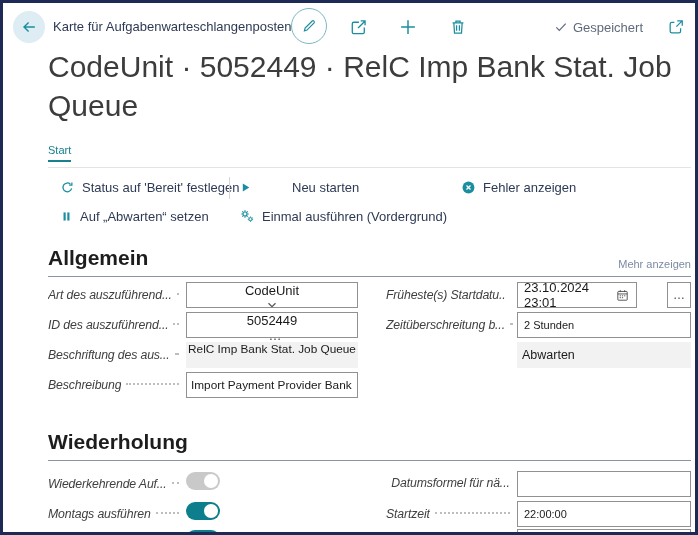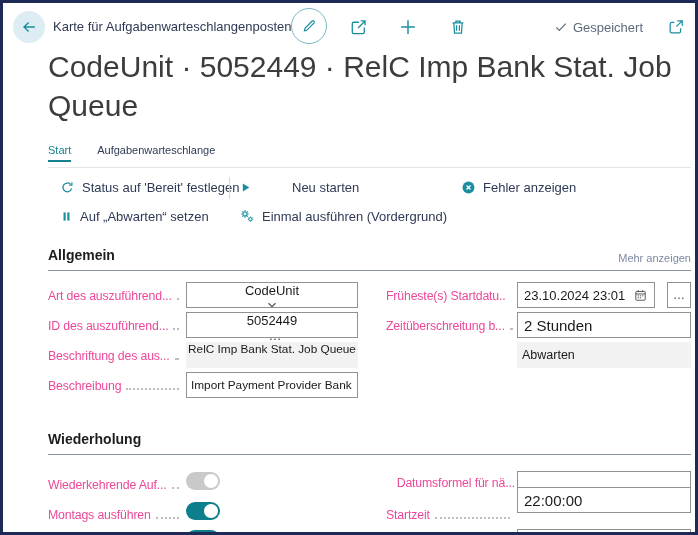--- a/index.html
+++ b/index.html
@@ -37,34 +37,34 @@
 
   
   .act { position:absolute; display:flex; align-items:center; gap:7px; font-size:13px;
          color:#2e3a54; height:20px; cursor:pointer; white-space:nowrap; }
   .act .aicon { color:#1a8e9e; display:flex; align-items:center; }
   .act-divider { position:absolute; left:226px; top:174px; width:1px; height:22px; background:#d6d6d6; }
 
   
   .section-header { position:absolute; left:45px; width:643px; padding-bottom:6px;
                     border-bottom:1px solid #8b93a5; }
-  .section-title { font-size:14px; font-weight:700; color:#1d1d1d; }
+  .section-title { font-size:21px; font-weight:700; color:#1d1d1d; }
   .more-link { position:absolute; right:0; bottom:6px; font-size:11px; color:#7d8aa3; cursor:pointer; }
 
   
-  .field-label { position:absolute; display:flex; align-items:flex-end; font-size:12.3px;
-                 letter-spacing:-0.15px; color:#ec4899; height:16px; }
+  .field-label { position:absolute; display:flex; align-items:center; font-size:12.3px;
+                 letter-spacing:-0.15px; color:#404040; height:16px;font-style:italic; }
   .field-label .txt { white-space:nowrap; overflow:hidden; }
   .lead { flex:1; margin:0 5px 3px 5px; border-bottom:2px dotted #bdbdbd; min-width:0; }
   .lbl-left  { left:45px;  width:136px; }
   .lbl-right { left:383px; width:129px; }
 
   .box { position:absolute; height:26px; border:1px solid #919191; background:#fff;
          display:flex; align-items:center; padding:0 6px; font-size:13px; color:#1a1a1a; }
-  .box input { border:none; outline:none; width:100%; height:100%; font-size:15px;
+  .box input { border:none; outline:none; width:100%; height:100%; font-size:11px;
                font-family:inherit; color:#1a1a1a; background:transparent; }
   .ro-field { position:absolute; height:26px; background:#f2f2f2; display:flex;
               align-items:center; padding:0 5px; font-size:11.8px; color:#1a1a1a;
               white-space:nowrap; overflow:hidden; }
   .col-l { left:183px; width:172px;flex-direction:column; }
   .col-r { left:514px; width:174px; }
   .val-right { flex:1; text-align:right; }
   .ellipsis-inline { margin-left:6px; color:#444; cursor:pointer; }
   .assist-btn { position:absolute; width:24px; height:26px; border:1px solid #919191;
                 background:#fff; display:flex; align-items:center; justify-content:center;
@@ -139,21 +139,20 @@
         <path d="M10 6.5 H7 a2 2 0 0 0 -2 2 V17 a2 2 0 0 0 2 2 h8.5 a2 2 0 0 0 2 -2 v-3.5"></path>
         <path d="M13.5 4.5 H19.5 V10.5 M19 5 l-6.5 6.5"></path>
         </svg>
     </span>
   </div>
 
   <div class="page-title">CodeUnit · 5052449 · RelC Imp Bank Stat. Job Queue</div>
 
   <div class="tabs">
     <div class="tab active">Start</div>
-    <div class="tab">Aufgabenwarteschlange</div>
   </div>
   <div class="tabs-rule"></div>
 
   <div class="act" style="left:57px; top:174px;">
     <span class="aicon">
       <svg width="15" height="15" viewBox="0 0 24 24" fill="none" stroke="currentColor" stroke-width="2">
         <path d="M18.6 13.5 a7 7 0 1 1 -2-6.8"></path>
           <path d="M19 3.8 v4.2 h-4.2" fill="none"></path>
         </svg>
     </span>
@@ -218,21 +217,21 @@
       <svg width="14" height="14" viewBox="0 0 16 16" fill="none" stroke="#555" stroke-width="1.4">
           <path d="M4 6 l4 4 4-4"></path>
         </svg>
     </span>
   </div>
 
   <div class="field-label lbl-right" style="top:284px;">
     <span class="txt">Früheste(s) Startdatu...</span>
       <span class="lead"></span>
   </div>
-  <div class="box" style="left:514px; top:279px; width:138px;">
+  <div class="box" style="left:514px; top:279px; width:120px;">
     <span style="flex:1;">23.10.2024 23:01</span>
     <span class="cal">
       <svg width="15" height="15" viewBox="0 0 24 24" fill="none" stroke="#444" stroke-width="1.4">
         <rect x="4.5" y="5.5" width="15" height="14" rx="1"></rect>
         <path d="M4.5 9.5 h15 M8.5 3.5 v3 M15.5 3.5 v3 M7.5 12.5 h2 M11 12.5 h2 M14.5 12.5 h2 M7.5 15.5 h2 M11 15.5 h2"></path>
         </svg>
     </span>
   </div>
   <div class="assist-btn" style="left:664px; top:279px;">…</div>
 
@@ -294,21 +293,21 @@
       <span class="lead"></span>
   </div>
   <div class="toggle on" style="left:183px; top:499px;">
     <span class="knob"></span>
   </div>
 
   <div class="field-label lbl-right" style="top:503px;">
     <span class="txt">Startzeit</span>
       <span class="lead"></span>
   </div>
-  <div class="box col-r" style="top:484px;">
+  <div class="box col-r" style="top:498px;">
     <input value="22:00:00" style="">
   </div>
 
   <div class="toggle on" style="left:183px; top:527px;">
     <span class="knob"></span>
   </div>
   <div class="box col-r" style="top:526px;"></div>
 
 </div>
 

